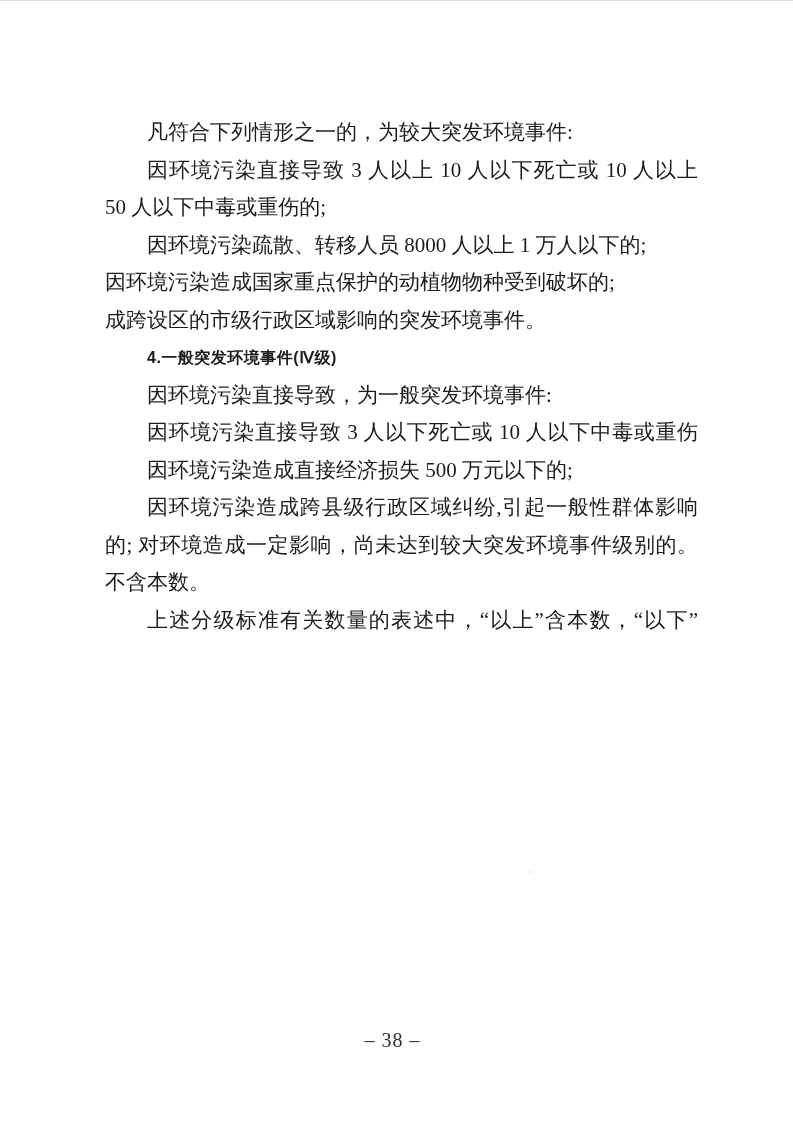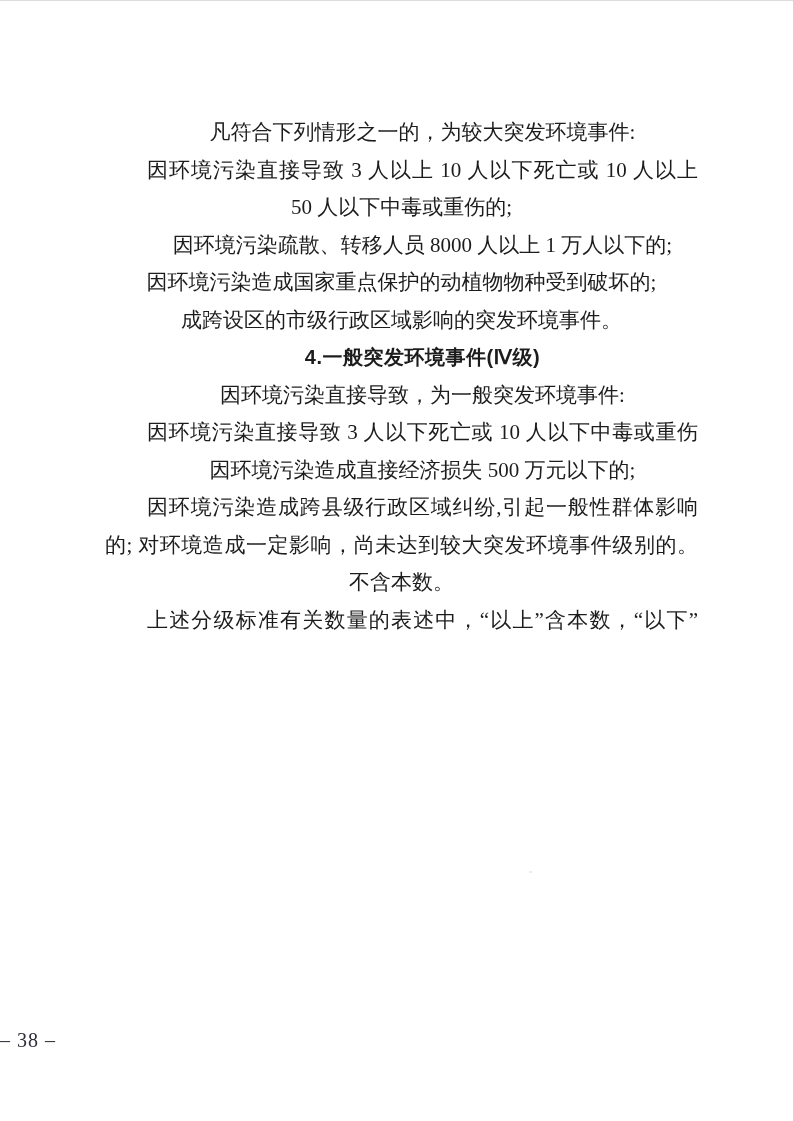--- a/index.html
+++ b/index.html
@@ -23,39 +23,39 @@
   .content {
     position: absolute;
     left: 105px; top: 114px;
     width: 593px;
     font-size: 21px;
   }
   .line {
     height: 37.5px;
     line-height: 37.5px;
     white-space: nowrap;
-    text-align: center;
+    text-align: left;
   }
   .line.justify {
     white-space: normal;
     text-align: justify;
     text-align-last: justify;
   }
   .line.indent { text-indent: 42px; }
   .line.heading {
     font-family: "Liberation Sans", sans-serif;
     font-weight: 700;
-    font-size: 20px;
+    font-size: 16px;
     letter-spacing: 0.5px;
   }
   .page-number {
     position: absolute;
     left: 0; top: 1027px;
     width: 785px;
-    text-align: left;
+    text-align: center;
     font-size: 20px;
     line-height: 26px;
     color: #2e2e38;
     letter-spacing: 1px;
   }
 </style>
 </head>
 <body>
 
 <div class="top-artifact"></div>

